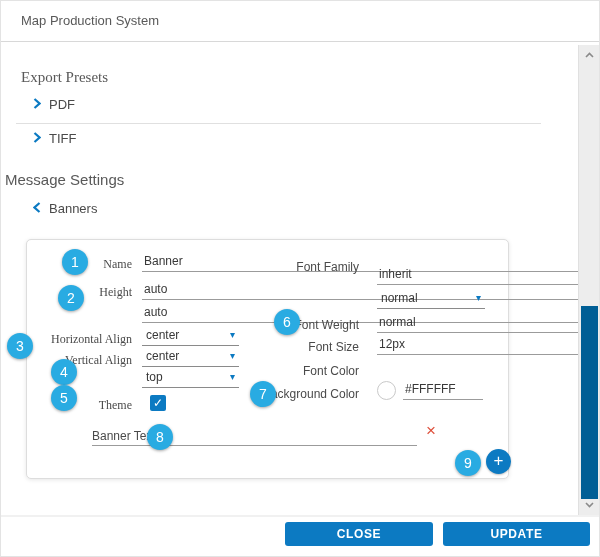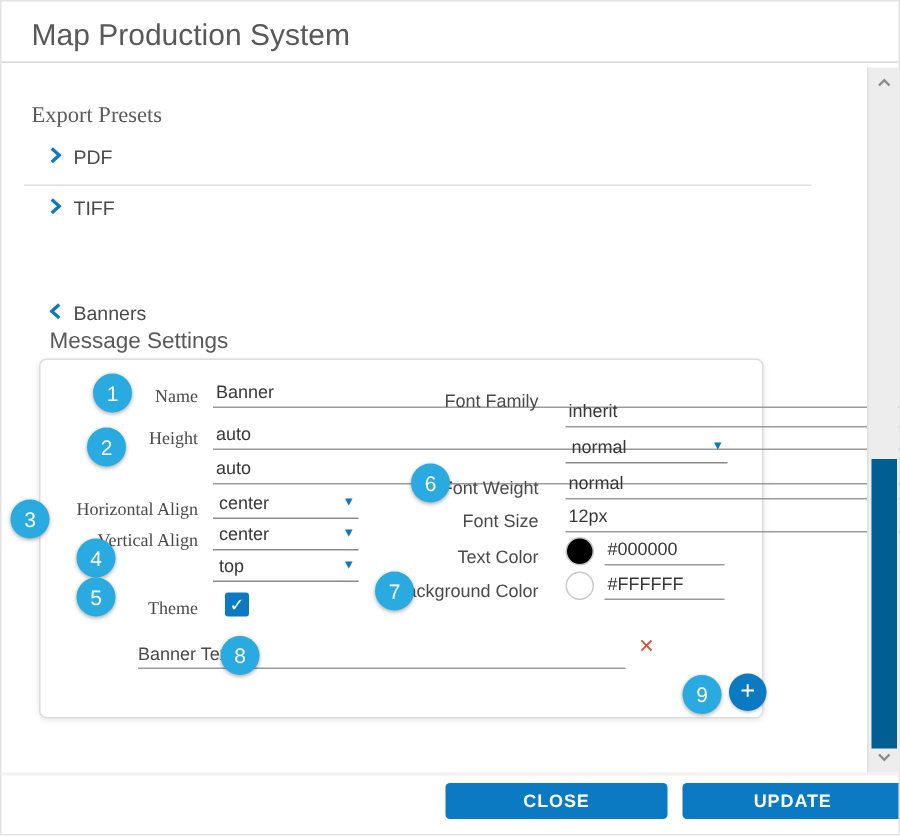--- a/index.html
+++ b/index.html
@@ -6,27 +6,27 @@
   html,body { width:600px; height:557px; }
   body {
     font-family:"Liberation Sans", sans-serif;
     background:#ffffff; color:#4a4a4a;
     position:relative; overflow:hidden;
     border:1px solid #e3e3e3;
   }
   .abs { position:absolute; }
 
   
-  .title { left:20px; top:12px; font-size:20px; color:#595959; }
+  .title { left:20px; top:12px; font-size:13px; color:#595959; }
   .header-divider { left:0; top:40px; width:600px; height:1px; background:#d8d8d8; }
 
   
   .section-heading { font-size:15px; color:#595959; }
   .h-export { left:20px; top:68px;font-family:Liberation Serif, serif; }
-  .h-message { left:32px; top:170px;margin-top:48px; }
+  .h-message { left:4px; top:170px; }
 
   
   .exp-row { display:flex; align-items:center; gap:8px; font-size:13px; color:#4a4a4a; cursor:pointer; }
   .row-pdf { left:32px; top:96px; }
   .row-tiff { left:32px; top:130px; }
   .row-banners { left:32px; top:200px; }
   .pdf-divider { left:15px; top:122px; width:525px; height:1px; background:#e0e0e0; }
 
   
   .card {
@@ -85,21 +85,21 @@
   .scrollbar { right:0; top:44px; width:21px; height:470px; background:#ededed; border-left:1px solid #e0e0e0; }
   .scroll-thumb { position:absolute; left:2px; right:1px; top:261px; height:193px; background:#005e95; cursor:pointer; }
   .scroll-arrow { position:absolute; left:0; width:100%; height:14px; display:flex; align-items:center; justify-content:center; cursor:pointer; }
   .arr-up { top:3px; } .arr-down { bottom:3px; }
 
   
   .footer-divider { left:0; top:514px; width:600px; height:2px; background:#f1f1f1; }
   .btn {
     height:24px; background:#0c7ac2; color:#fff; border:none; border-radius:3px;
     font-family:"Liberation Sans", sans-serif; font-size:12px; font-weight:bold;
-    letter-spacing:0.6px; cursor:pointer;margin-left:12px;
+    letter-spacing:0.6px; cursor:pointer;
   }
   .btn-close { left:284px; top:521px; width:148px; }
   .btn-update { left:442px; top:521px; width:147px; }
 </style>
 </head>
 <body>
 
 <div class="abs title">Map Production System</div>
 <div class="abs header-divider"></div>
 
@@ -172,25 +172,21 @@
     <span>normal</span>
     <span class="caret">▾</span>
   </div>
 
   <label class="abs f-label r-label" style="top:78px">Font Weight</label>
   <input class="abs u-input r-ctrl" style="top: 75px;" value="normal">
 
   <label class="abs f-label r-label" style="top:100px">Font Size</label>
   <input class="abs u-input r-ctrl" style="top: 97px;" value="12px">
 
-  <label class="abs f-label r-label" style="top:124px">Text Color</label>
-  <div class="abs swatch-row r-ctrl" style="top:118px">
-    <span class="swatch" style="background:#000000"></span>
-    <span class="swatch-hex">#000000</span>
-  </div>
+  <label class="abs f-label r-label" style="top:124px">Font Color</label>
 
   <label class="abs f-label r-label" style="top:147px">Background Color</label>
   <div class="abs swatch-row r-ctrl" style="top:141px">
     <span class="swatch" style="background:#FFFFFF"></span>
     <span class="swatch-hex">#FFFFFF</span>
   </div>
 
   <div class="abs bt-row">
     <span class="bt-label">Banner Text</span>
     <input class="bt-input" value="" style="">

